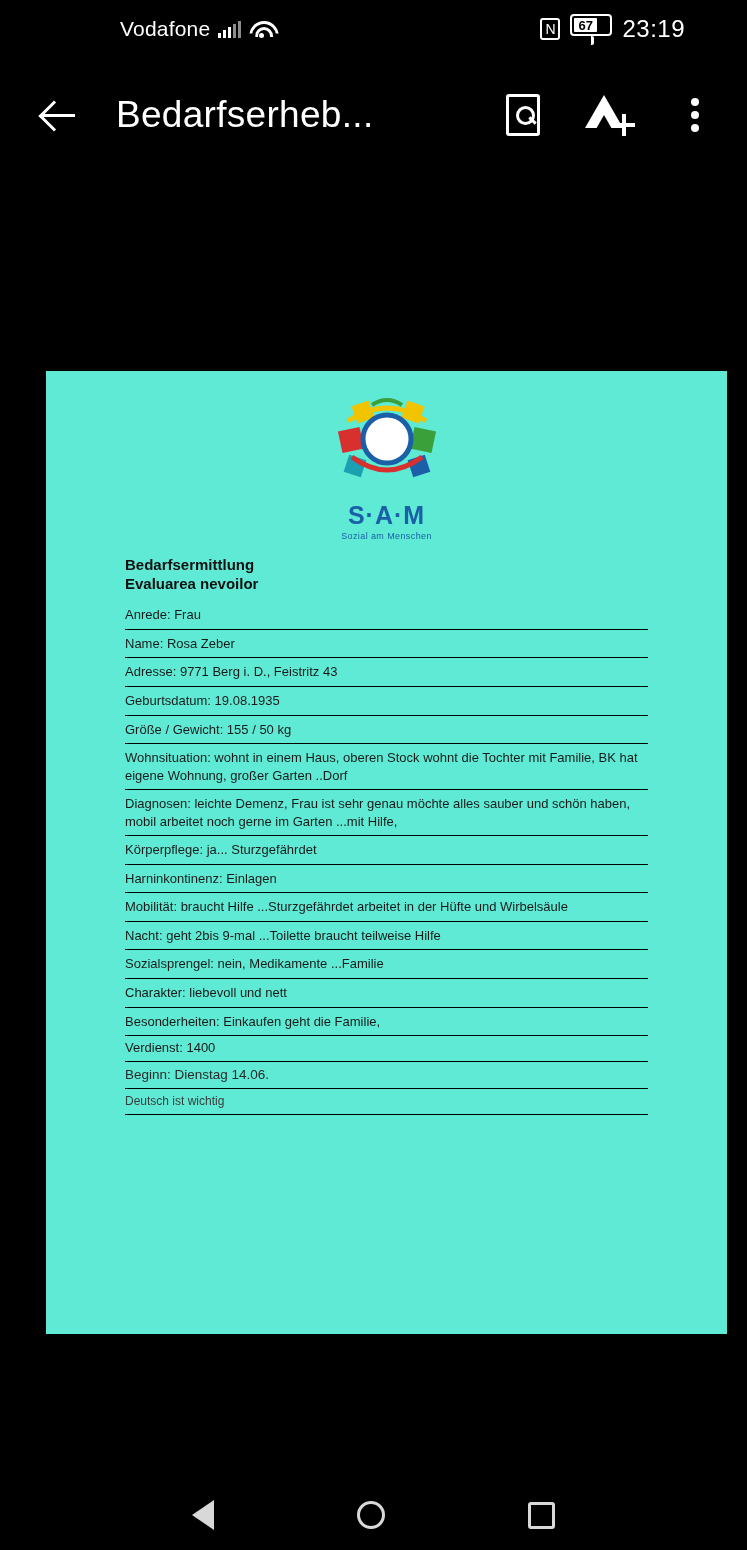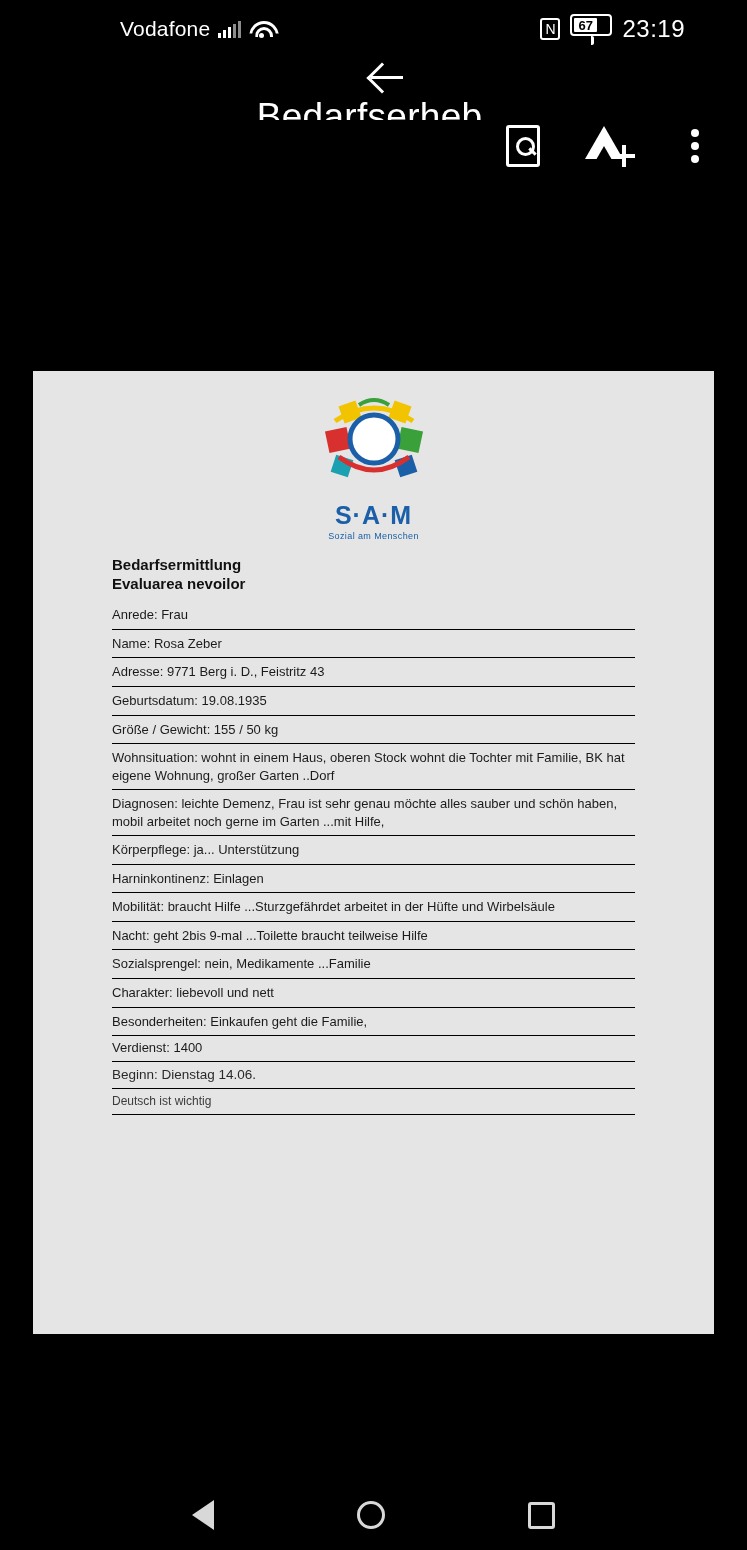--- a/index.html
+++ b/index.html
@@ -133,21 +133,20 @@
   }
 
   
   .appbar {
     position: absolute;
     top: 58px; left: 0; right: 0;
     height: 114px;
     display: flex;
     align-items: center;
     color: #fff;
-    flex-direction: column;
   }
   .back-btn {
     width: 66px; height: 66px;
     margin-left: 26px;
     display: flex; align-items: center; justify-content: center;
   }
   .arrow-left {
     width: 34px; height: 34px; position: relative;
   }
   .arrow-left::before {
@@ -226,25 +225,25 @@
   }
   .drive-plus::after{
     content:""; position:absolute; left:9px; top:0; width:4px;height:22px;background:#fff;
   }
   .kebab { width: 8px; }
   .kebab i { display:block; width:8px;height:8px;border-radius:50%;background:#fff;margin:5px 0;}
 
   
   .doc-page {
     position: absolute;
-    left: 33px;
+    left: 46px;
     top: 371px;
     width: 681px;
     height: 963px;
-    background: #e5e5e5;
+    background: #5eead4;
   }
   .logo-wrap {
     width: 155px;
     margin: 20px auto 0;
     text-align: center;
   }
   .logo-svg { display:block; margin: 0 auto; }
   .logo-text {
     font-size: 25px;
     color: #1a5fa8;
@@ -392,21 +391,21 @@
         <div>Evaluarea nevoilor</div>
       </div>
 
       <div class="field-row">Anrede:  Frau</div>
       <div class="field-row">Name:  Rosa Zeber</div>
       <div class="field-row">Adresse: 9771  Berg i. D., Feistritz 43</div>
       <div class="field-row">Geburtsdatum: 19.08.1935</div>
       <div class="field-row">Größe / Gewicht: 155 / 50 kg</div>
       <div class="field-row">Wohnsituation: wohnt in einem Haus, oberen Stock wohnt die Tochter mit Familie, BK hat eigene Wohnung, großer Garten ..Dorf</div>
       <div class="field-row">Diagnosen: leichte Demenz, Frau ist sehr genau möchte alles sauber und schön haben, mobil arbeitet noch gerne im Garten ...mit Hilfe,</div>
-      <div class="field-row">Körperpflege: ja... Unterstützung</div>
+      <div class="field-row">Körperpflege: ja... Sturzgefährdet</div>
       <div class="field-row">Harninkontinenz: Einlagen</div>
       <div class="field-row">Mobilität: braucht Hilfe ...Sturzgefährdet arbeitet in der Hüfte und Wirbelsäule</div>
       <div class="field-row">Nacht: geht 2bis 9-mal ...Toilette braucht teilweise Hilfe</div>
       <div class="field-row">Sozialsprengel: nein,   Medikamente ...Familie</div>
       <div class="field-row">Charakter: liebevoll und nett</div>
       <div class="field-row">Besonderheiten: Einkaufen geht die Familie,</div>
       <div class="field-row tight">Verdienst: 1400</div>
       <div class="field-row mid">Beginn: Dienstag 14.06.</div>
       <div class="field-row small">Deutsch ist  wichtig</div>
     </div>

